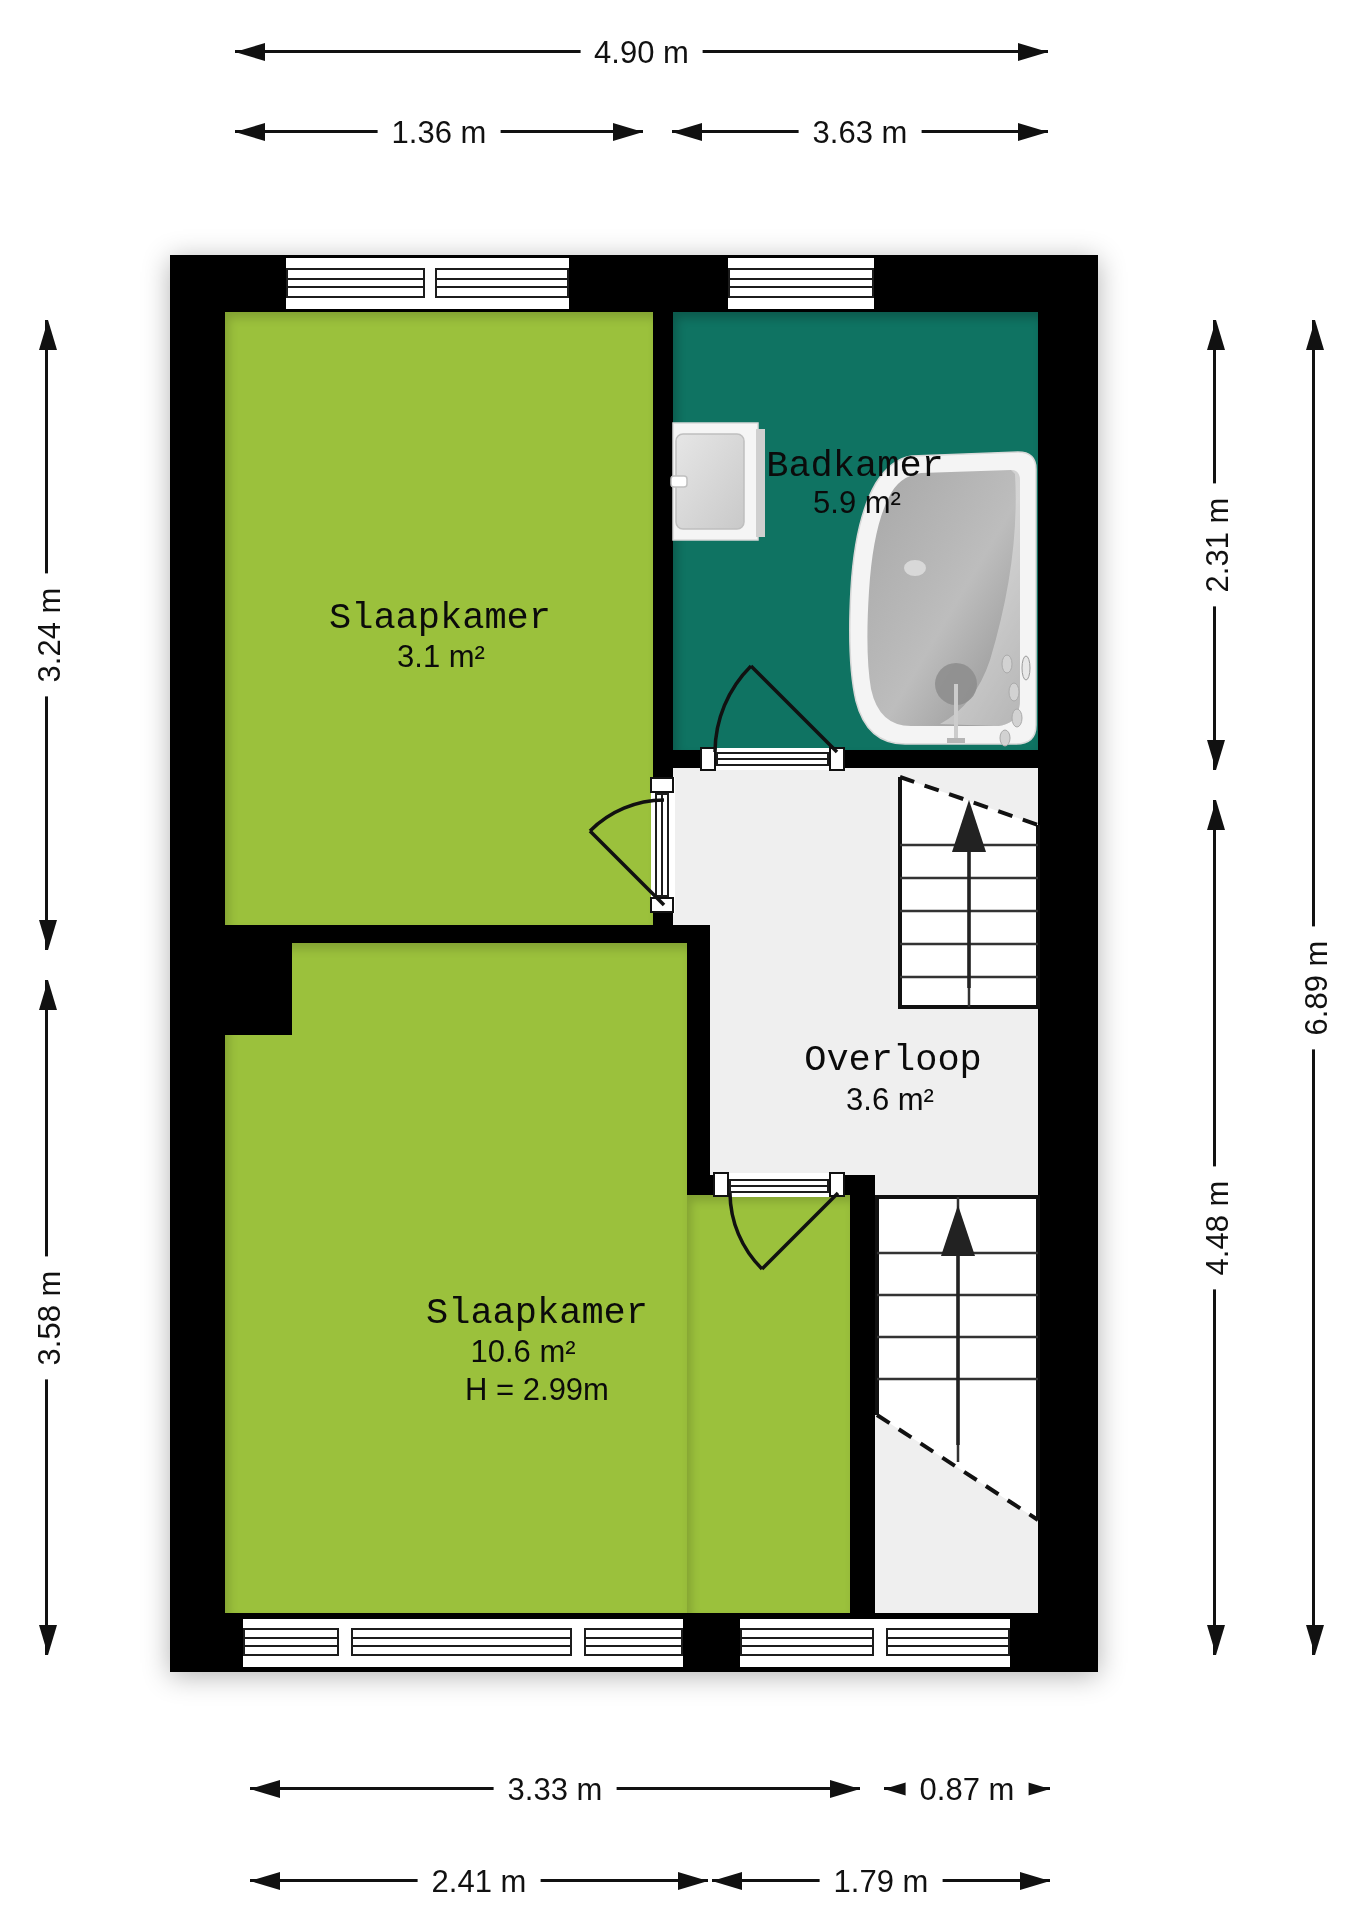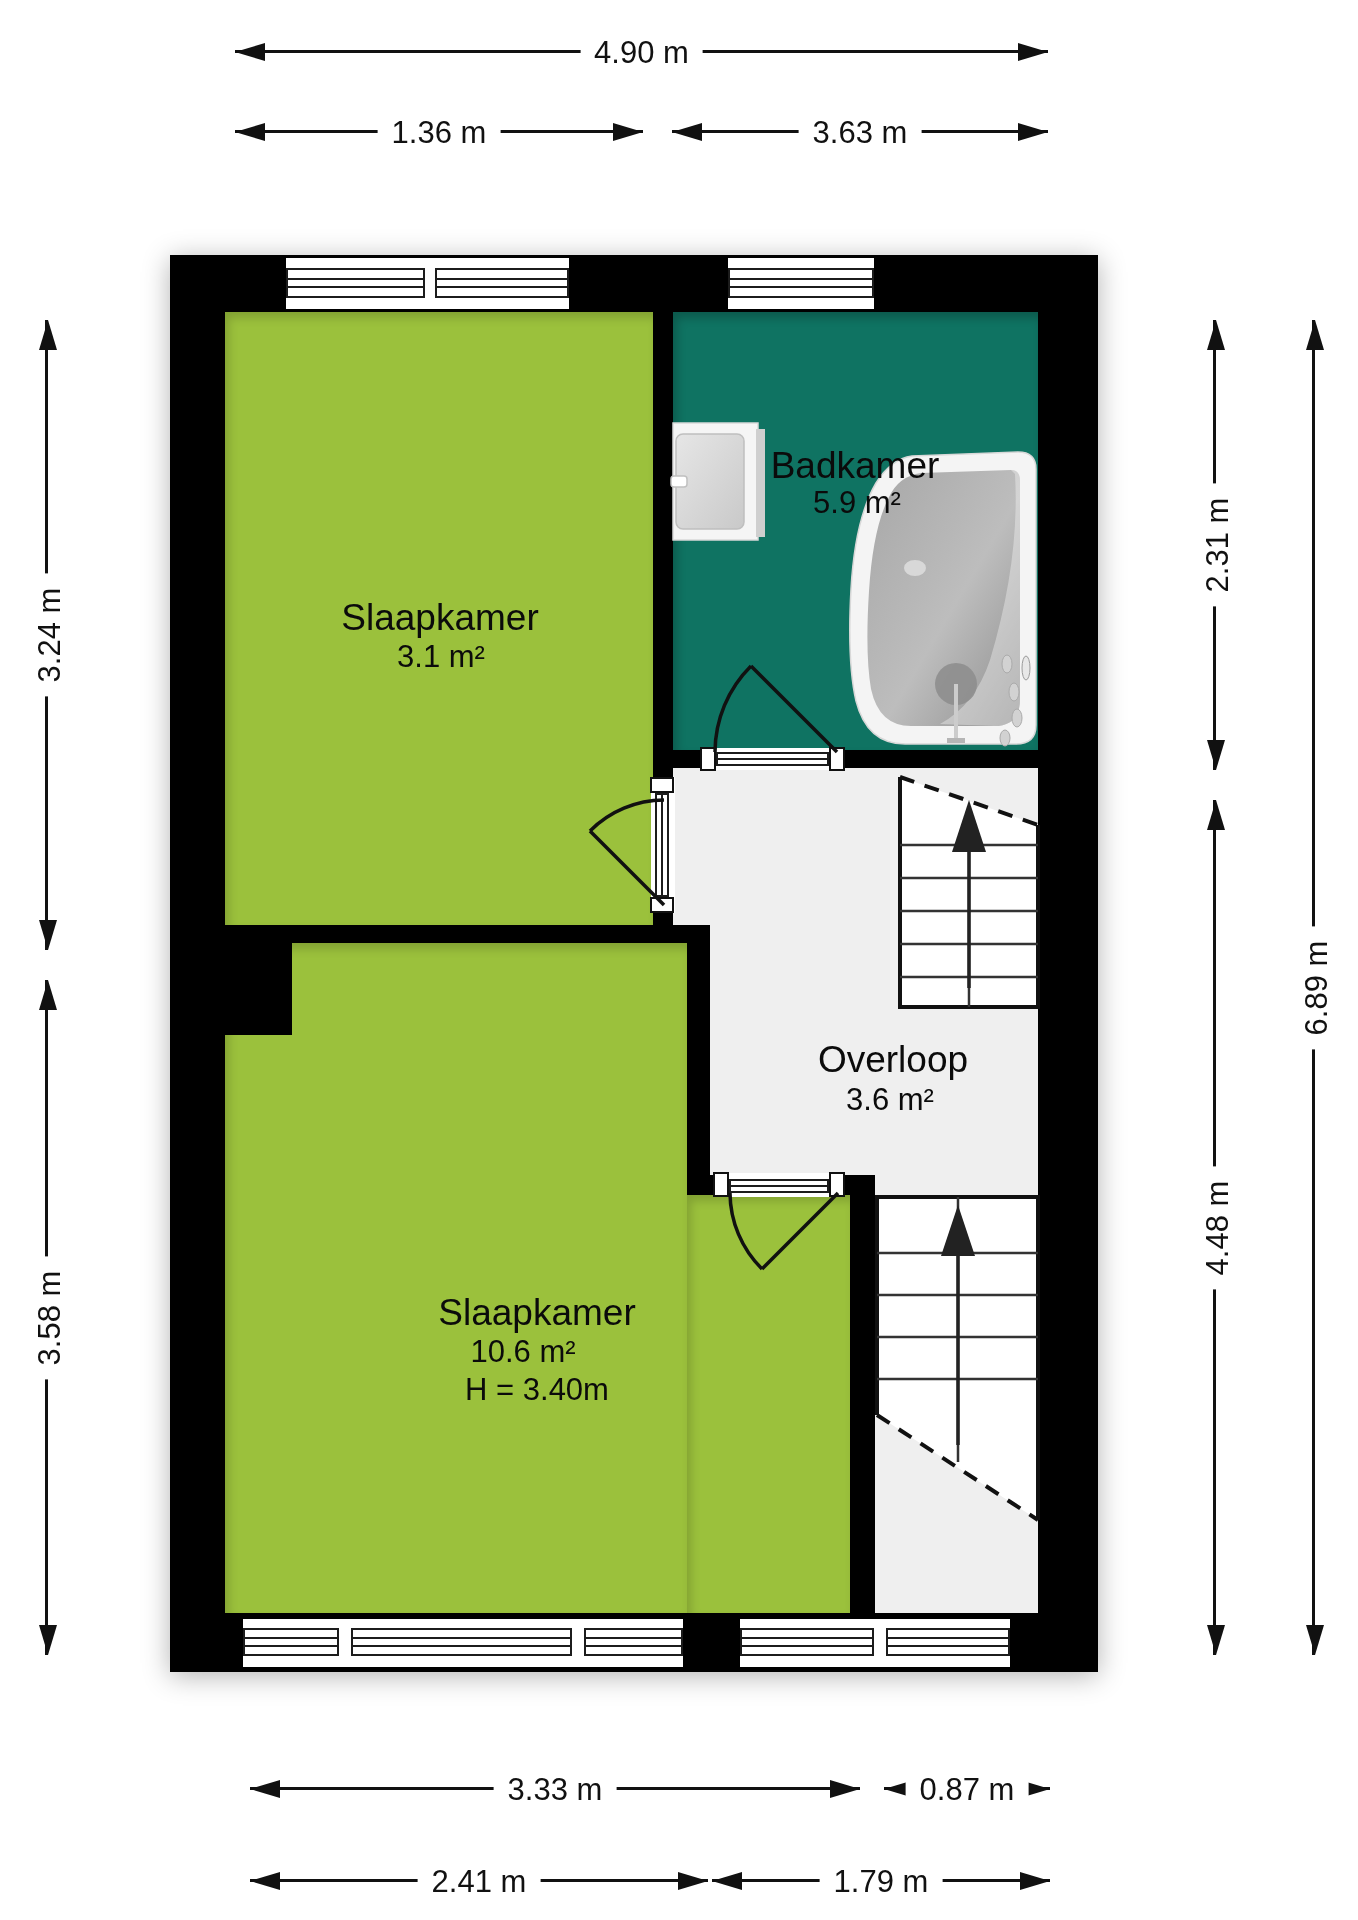--- a/index.html
+++ b/index.html
@@ -19,21 +19,21 @@
   .wg{position:absolute;border:2px solid #1c1c1c;background:#fff;box-sizing:border-box;}
   .wg::before{content:"";position:absolute;left:0;right:0;top:50%;margin-top:-5px;height:6px;
               border-top:2px solid #1c1c1c;border-bottom:2px solid #1c1c1c;}
   .wm{position:absolute;background:#fff;border-left:2px solid #1c1c1c;border-right:2px solid #1c1c1c;box-sizing:border-box;}
   
   .jb{position:absolute;background:#fff;border:2.5px solid #111;box-sizing:border-box;}
   .dt{position:absolute;border:2px solid #1c1c1c;background:#fff;box-sizing:border-box;}
   .dt.h::before{content:"";position:absolute;left:0;right:0;top:50%;margin-top:-1px;border-top:2px solid #1c1c1c;}
   .dt.v::before{content:"";position:absolute;top:0;bottom:0;left:50%;margin-left:-1px;border-left:2px solid #1c1c1c;}
   
-  .rlabel{position:absolute;transform:translate(-50%,-50%);font-size:37px;white-space:nowrap;color:#0b0b0b;}
+  .rlabel{position:absolute;transform:translate(-50%,-50%);font-size:37px;white-space:nowrap;color:#0b0b0b;font-family:Liberation Mono, monospace;}
   .rsub{position:absolute;transform:translate(-50%,-50%);font-size:31px;white-space:nowrap;color:#0b0b0b;}
   
   .dimh{position:absolute;height:0;border-top:3px solid #111;}
   .dimh .ah-l{position:absolute;left:0;top:-10px;width:0;height:0;
     border-top:9px solid transparent;border-bottom:9px solid transparent;border-right:30px solid #111;}
   .dimh .ah-r{position:absolute;right:0;top:-10px;width:0;height:0;
     border-top:9px solid transparent;border-bottom:9px solid transparent;border-left:30px solid #111;}
   .dimh .lbl{position:absolute;left:50%;top:0;transform:translate(-50%,-50%);
     background:#fff;padding:0 14px;font-size:31px;white-space:nowrap;}
   .dimv{position:absolute;width:0;border-left:3px solid #111;}
@@ -191,21 +191,21 @@
   </svg>
 
   <div class="rlabel" style="left:440px;top:618px">Slaapkamer</div>
   <div class="rsub" style="left:441px;top:657px">3.1 m²</div>
   <div class="rlabel" style="left:855px;top:466px">Badkamer</div>
   <div class="rsub" style="left:857px;top:503px">5.9 m²</div>
   <div class="rlabel" style="left:893px;top:1060px">Overloop</div>
   <div class="rsub" style="left:890px;top:1100px">3.6 m²</div>
   <div class="rlabel" style="left:537px;top:1313px">Slaapkamer</div>
   <div class="rsub" style="left:523px;top:1352px">10.6 m²</div>
-  <div class="rsub" style="left:537px;top:1390px">H = 3.40m</div>
+  <div class="rsub" style="left:537px;top:1390px">H = 2.99m</div>
 
   <div class="dimh" style="left:235px;top:50px;width:813px">
     <span class="ah-l"></span>
     <span class="ah-r"></span>
     <span class="lbl">4.90 m</span>
   </div>
   <div class="dimh" style="left:235px;top:130px;width:408px">
     <span class="ah-l"></span>
     <span class="ah-r"></span>
     <span class="lbl">1.36 m</span>

